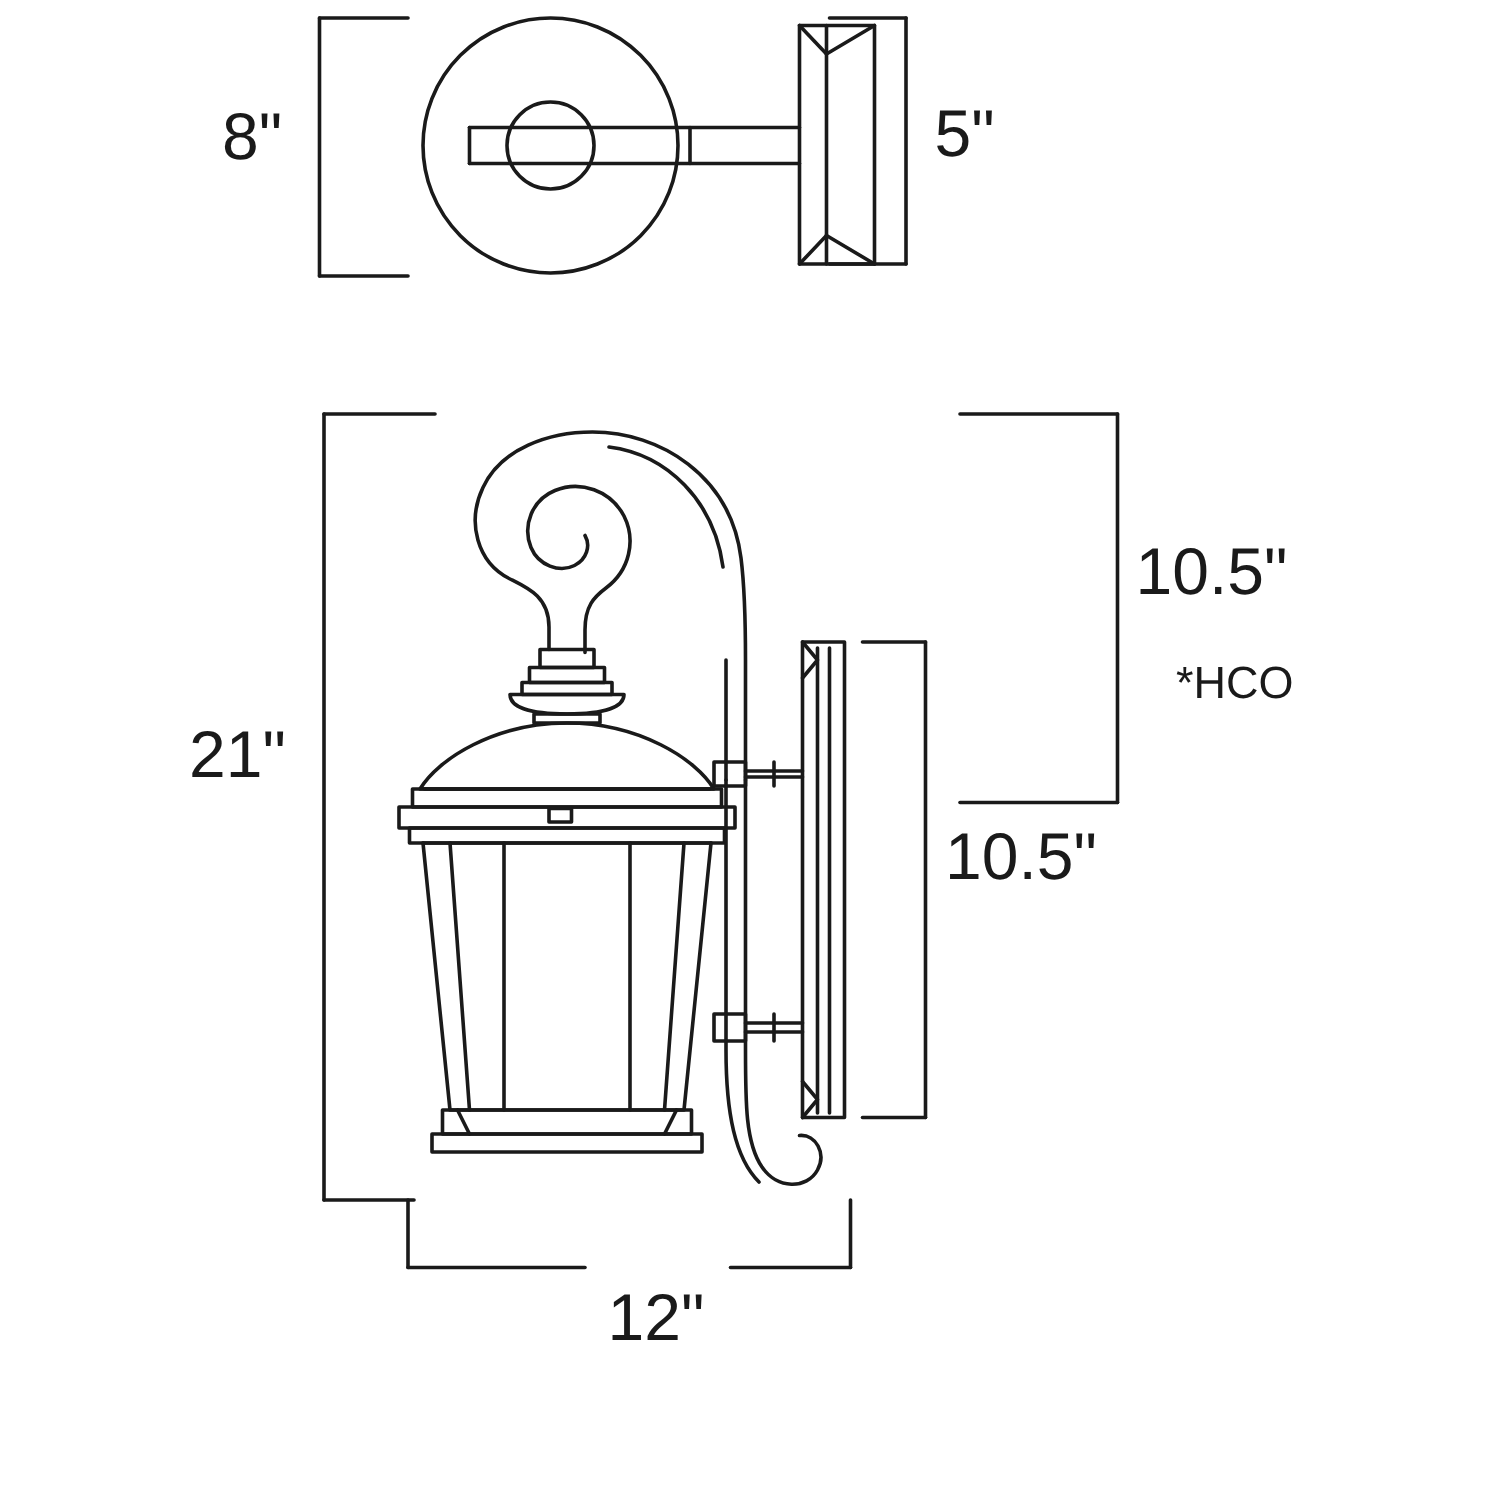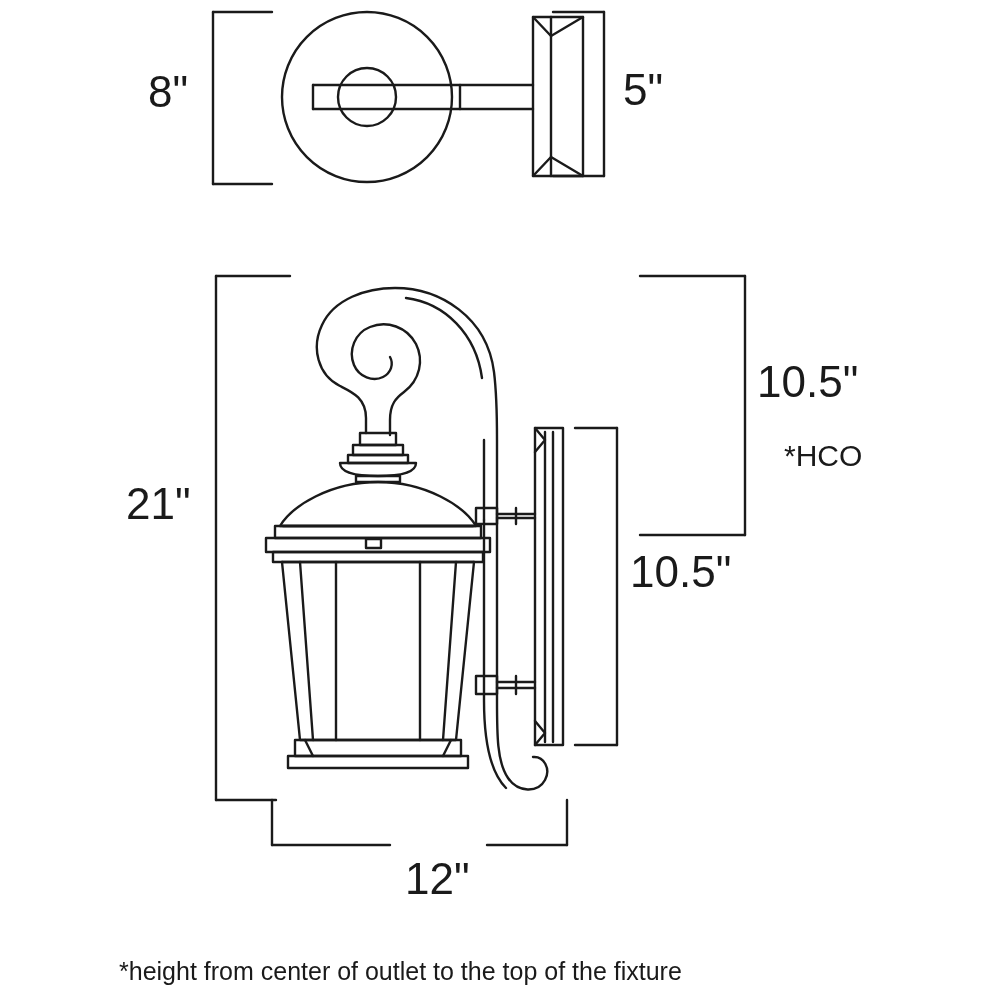--- a/index.html
+++ b/index.html
@@ -246,15 +246,14 @@
   <div class="dim-label dim-21">21"</div>
 
   <div class="dim-label dim-105-top">10.5"</div>
 
   <div class="dim-label dim-hco">*HCO</div>
 
   <div class="dim-label dim-105-mid">10.5"</div>
 
   <div class="dim-label dim-12">12"</div>
 
-  <div class="footnote">*height from center of outlet to the top of the fixture</div>
 
 </div>
 
 </body></html>

